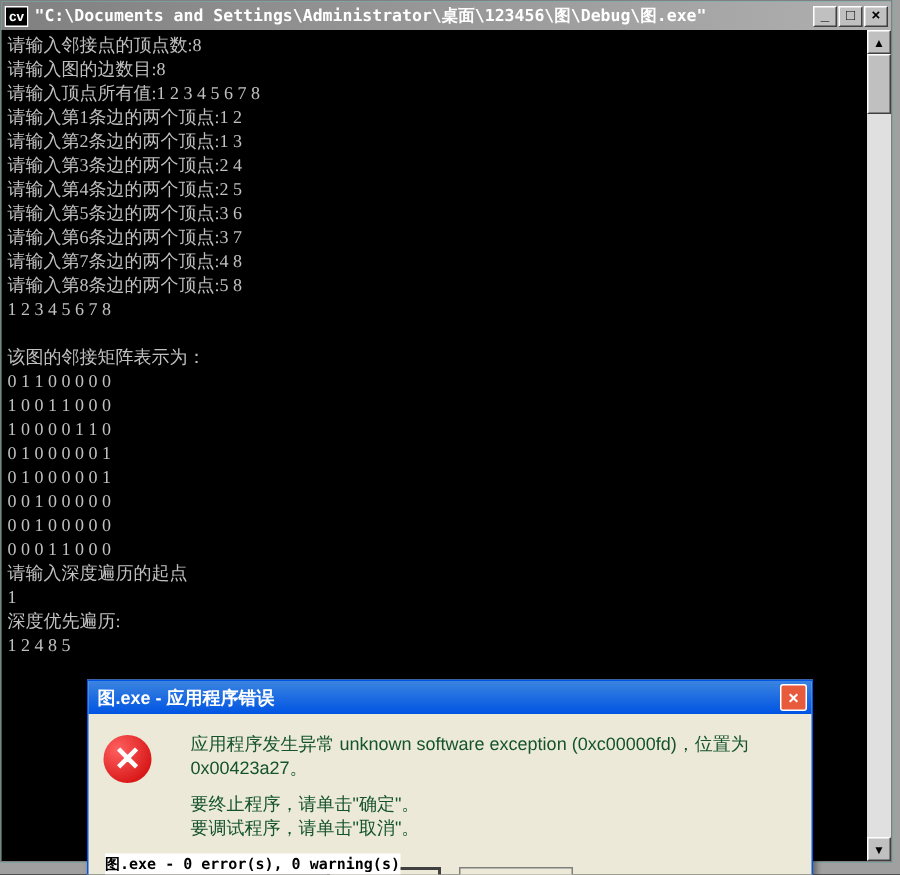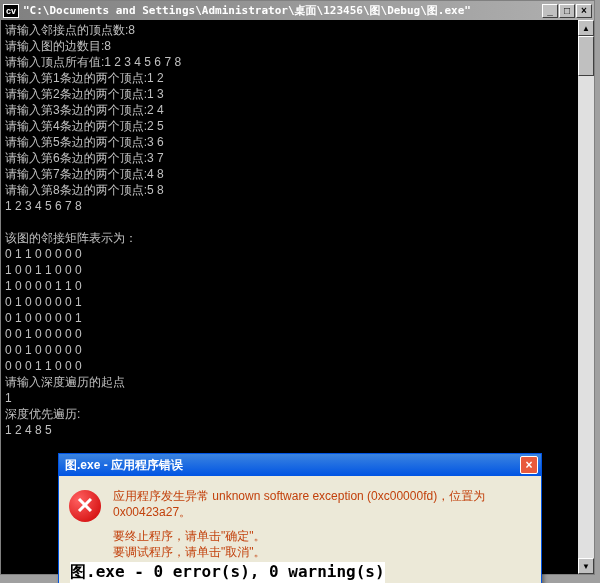--- a/index.html
+++ b/index.html
@@ -47,21 +47,21 @@
       border-color: #fff #404040 #404040 #fff;
       font-size: 10px;
       font-family: "Marlett", sans-serif;
       display: flex; align-items: center; justify-content: center;
       cursor: pointer;
       font-weight: bold;
     }
     .console-body {
       background: #000;
       color: #c0c0c0;
-      font-family: Liberation Sans, sans-serif;
+      font-family: Liberation Serif, serif;
       font-size: 12px;
       line-height: 16px;
       padding: 2px 4px;
       white-space: pre;
       height: calc(100% - 19px);
       overflow: hidden;
       position: relative;
     }
     .scrollbar-v {
       position: absolute;
@@ -132,21 +132,22 @@
       color: #fff;
       font-size: 22px;
       font-weight: bold;
       display: flex; align-items: center; justify-content: center;
       flex-shrink: 0;
       margin-top: 2px;
     }
     .dlg-msg {
       font-size: 12px;
       line-height: 16px;
-      color: #c2410c;
+      color: #14532d;
+      margin-left: 14px;
     }
     .dlg-msg .gap { height: 8px; }
     .dlg-buttons {
       display: flex;
       justify-content: center;
       gap: 12px;
       padding: 6px 0 12px;
     }
     .dlg-btn {
       min-width: 76px;
@@ -157,21 +158,21 @@
       font-family: "SimSun", sans-serif;
       cursor: pointer;
     }
     .dlg-btn.default {
       border: 2px solid #404040;
     }
     .bottom-text {
       position: absolute;
       bottom: 0; left: 70px;
       font-family: monospace;
-      font-size: 16px;
+      font-size: 10px;
       font-weight: bold;
       color: #000;
       background: #fff;
     }
   </style>
 </head>
 <body>
 
 <div class="console-window">
   <div class="titlebar">

